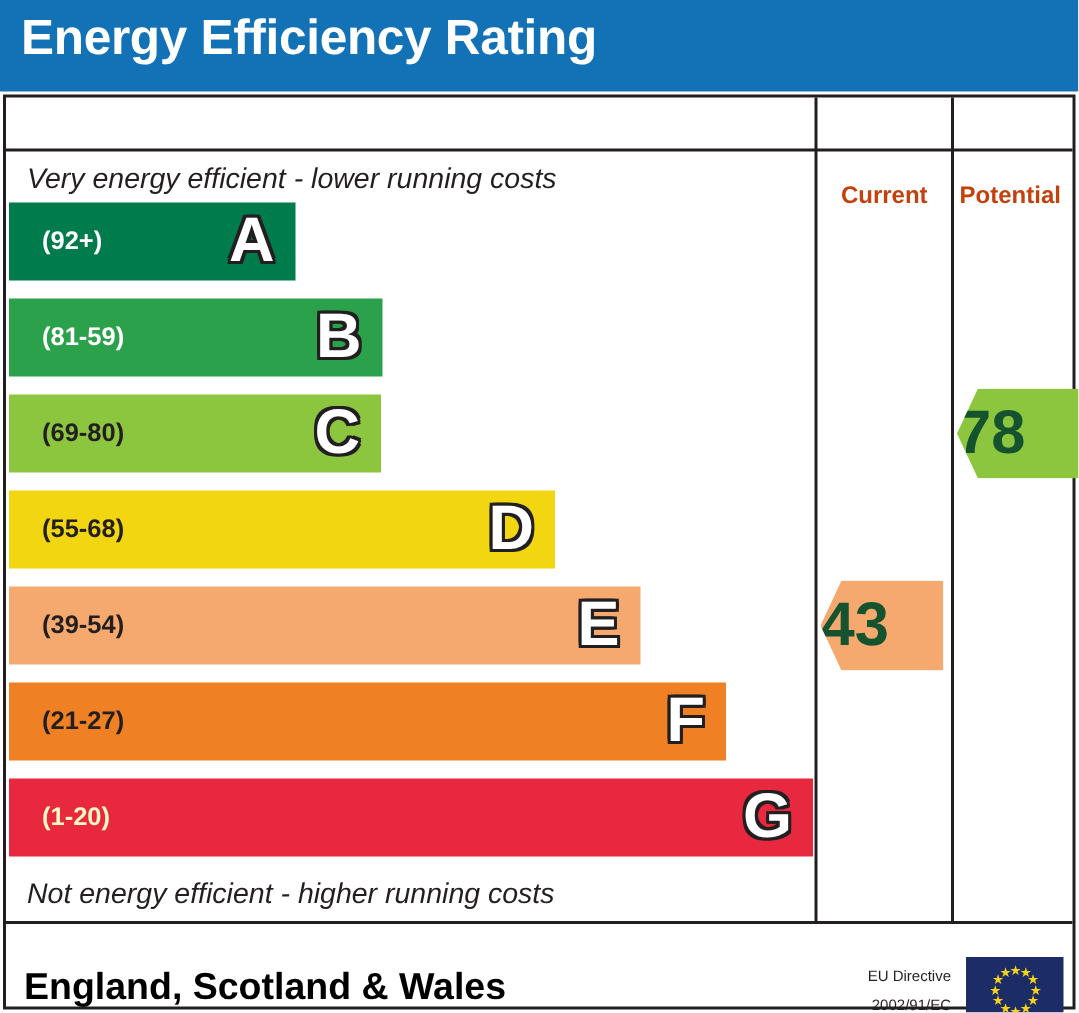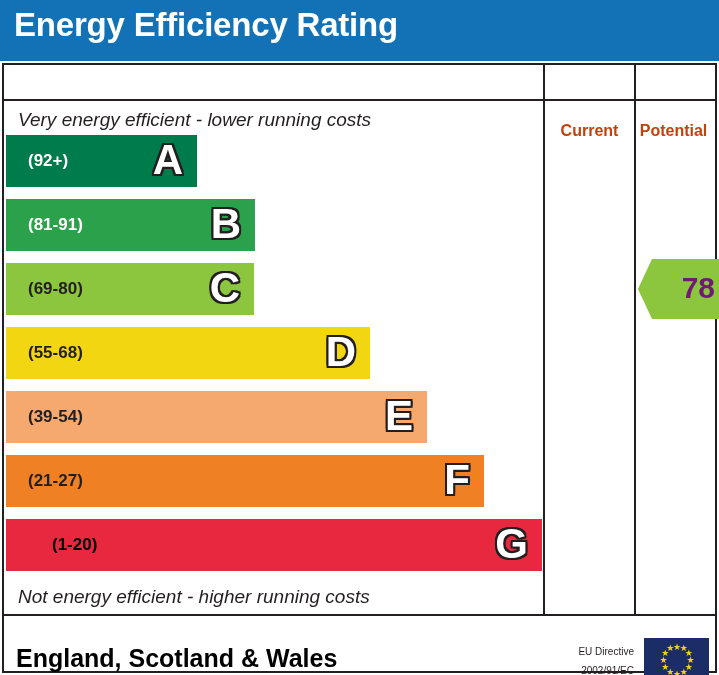--- a/index.html
+++ b/index.html
@@ -143,24 +143,24 @@
   .arrow {
     position: absolute;
     height: 60px;
     clip-path: polygon(14px 0, 100% 0, 100% 100%, 14px 100%, 0 50%);
   }
   .arrow-value {
     position: absolute;
     left: 0; right: 6px;
     top: 50%;
     transform: translateY(-52%);
-    text-align: right;
-    font-size: 30px;
-    font-weight: bold;
-    color: #701a75;
+    text-align: left;
+    font-size: 41px;
+    font-weight: bold;
+    color: #14532d;
     line-height: 1;
   }
   .arrow.current   { left: 543px; width: 82px; }
   .arrow.potential { left: 634px; width: 83px; }
 
   
   .footer-region {
     position: absolute;
     left: 0;
     top: 567px;
@@ -225,45 +225,48 @@
 
     <div class="caption top">Very energy efficient - lower running costs</div>
     <div class="caption bottom">Not energy efficient - higher running costs</div>
 
     <div class="bars">
         <div class="bar" style="top: 0px; width: 191px; background: rgb(0, 123, 75);">
           <span class="bar-range" style="color: rgb(255, 255, 255);">(92+)</span>
           <span class="bar-letter">A</span>
         </div>
         <div class="bar" style="top: 64px; width: 249px; background: rgb(43, 161, 76);">
-          <span class="bar-range" style="color: rgb(255, 255, 255);">(81-91)</span>
+          <span class="bar-range" style="color: rgb(255, 255, 255);">(81-59)</span>
           <span class="bar-letter">B</span>
         </div>
         <div class="bar" style="top: 128px; width: 248px; background: rgb(140, 198, 62);">
           <span class="bar-range" style="color: rgb(35, 31, 32);">(69-80)</span>
           <span class="bar-letter">C</span>
         </div>
         <div class="bar" style="top: 192px; width: 364px; background: rgb(243, 214, 18);">
           <span class="bar-range" style="color: rgb(35, 31, 32);">(55-68)</span>
           <span class="bar-letter">D</span>
         </div>
         <div class="bar" style="top: 256px; width: 421px; background: rgb(245, 169, 111);">
           <span class="bar-range" style="color: rgb(35, 31, 32);">(39-54)</span>
           <span class="bar-letter">E</span>
         </div>
         <div class="bar" style="top: 320px; width: 478px; background: rgb(239, 128, 35);">
           <span class="bar-range" style="color: rgb(35, 31, 32);">(21-27)</span>
           <span class="bar-letter">F</span>
         </div>
         <div class="bar" style="top: 384px; width: 536px; background: rgb(232, 40, 63);">
-          <span class="bar-range" style="color: #000000; margin-left: 24px;">(1-20)</span>
+          <span class="bar-range" style="color: #fef9c3;">(1-20)</span>
           <span class="bar-letter">G</span>
         </div>
       </div>
 
+    <div class="arrow current" style="background: rgb(245, 169, 111); top: 322px;">
+      <div class="arrow-value">43</div>
+    </div>
     <div class="arrow potential" style="background: rgb(140, 198, 62); top: 194px;">
       <div class="arrow-value">78</div>
     </div>
 
     <div class="footer-region">
       <div class="footer-title">England, Scotland &amp; Wales</div>
       <div class="eu-text">
         <div>EU Directive</div>
         <div>2002/91/EC</div>
       </div>

